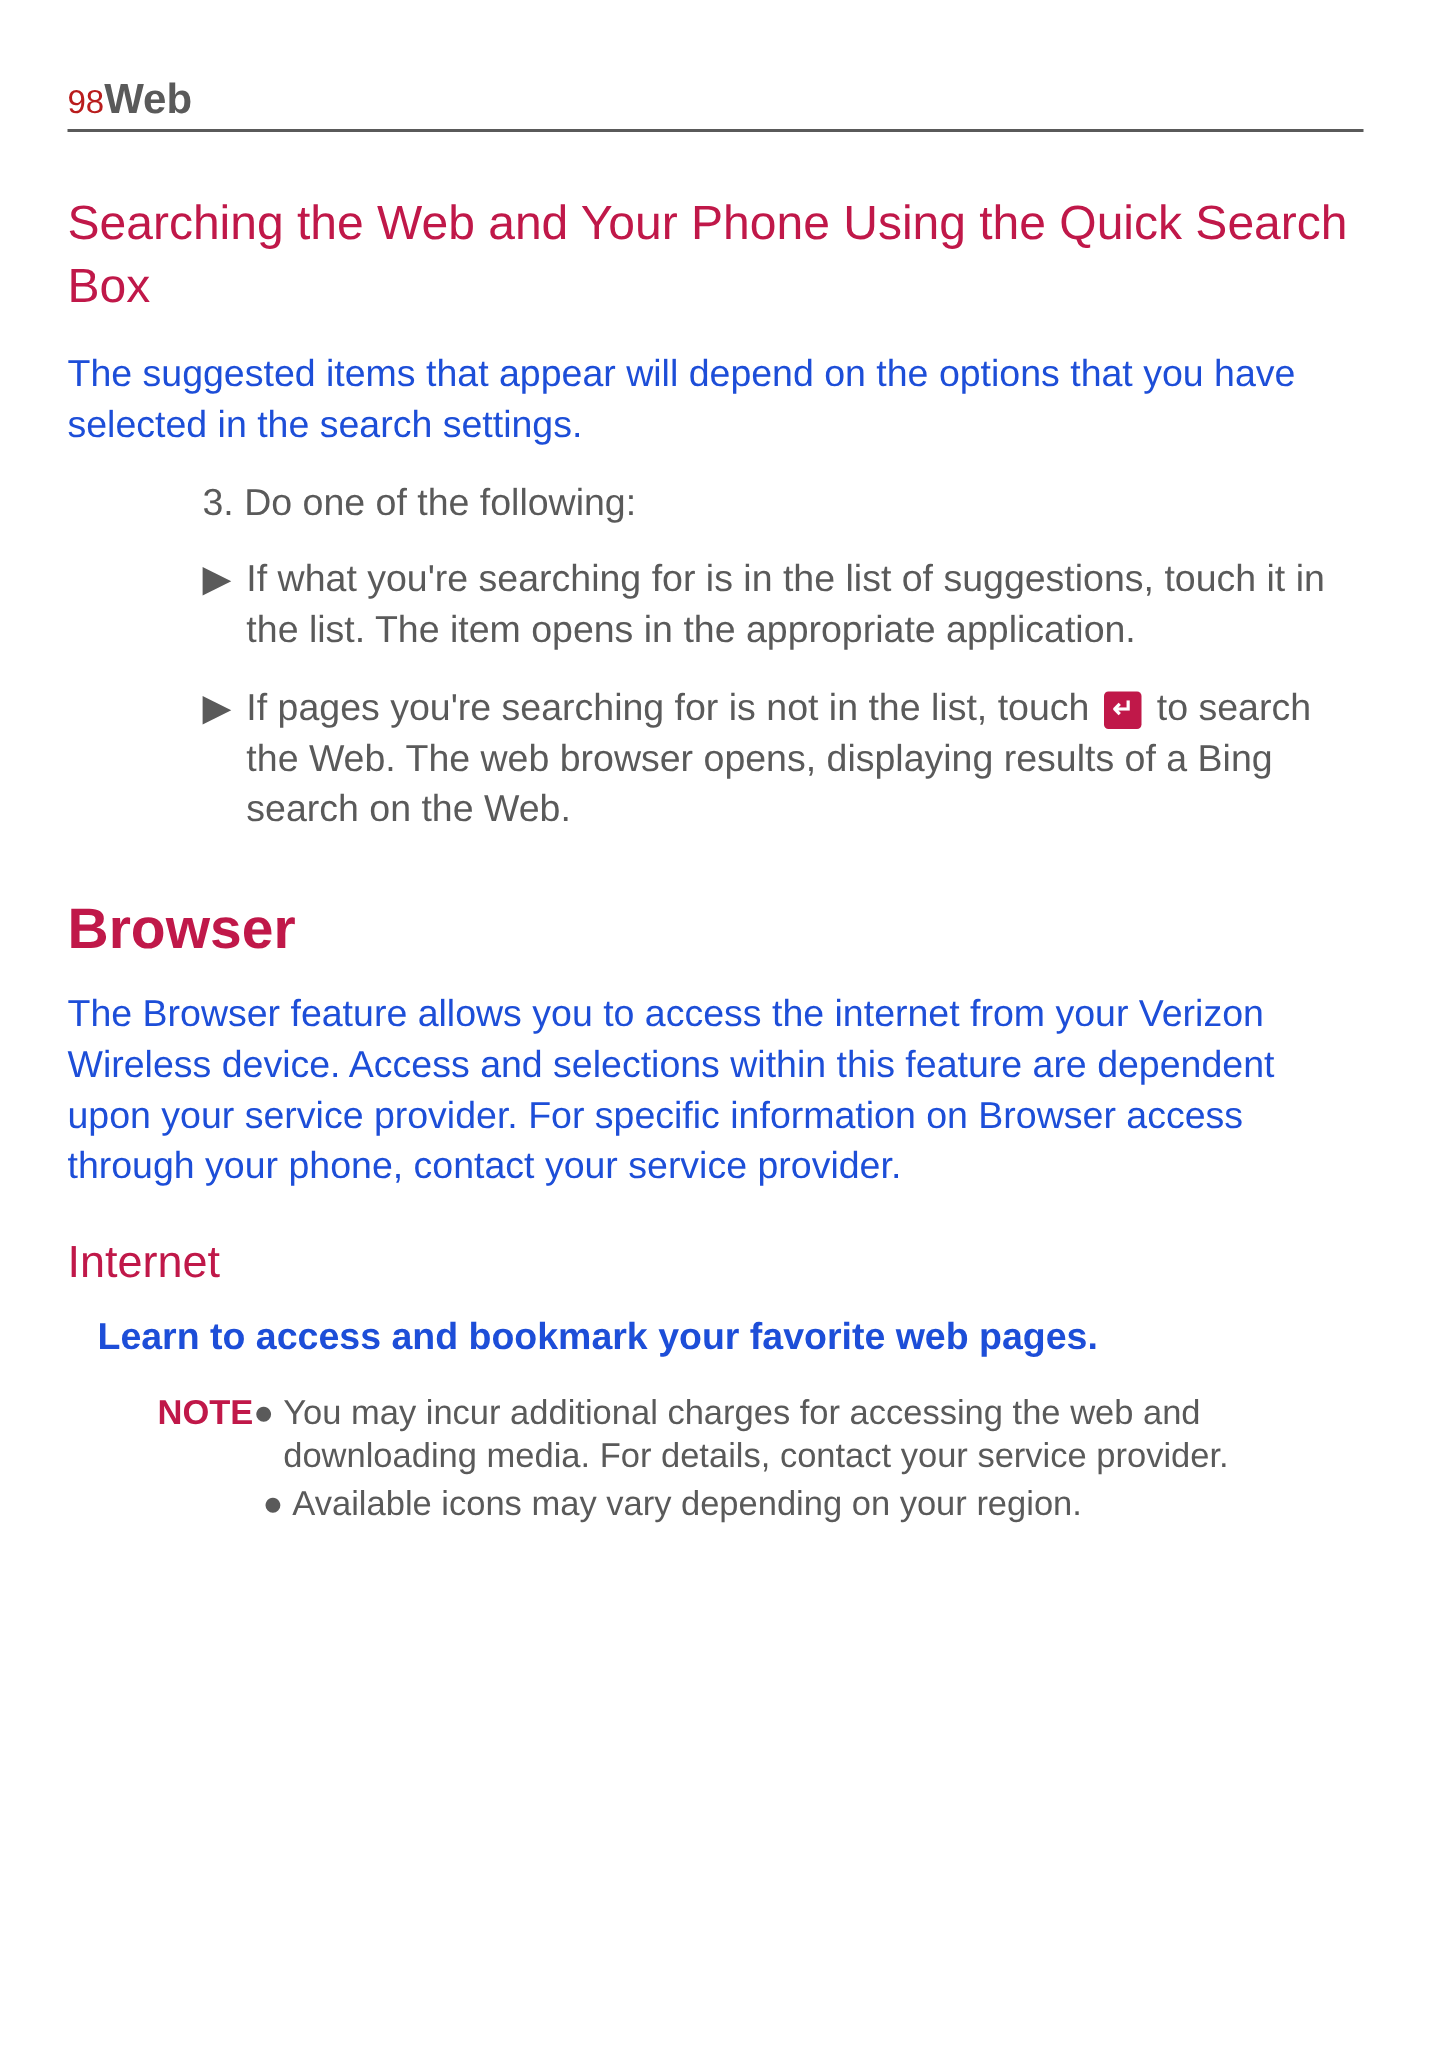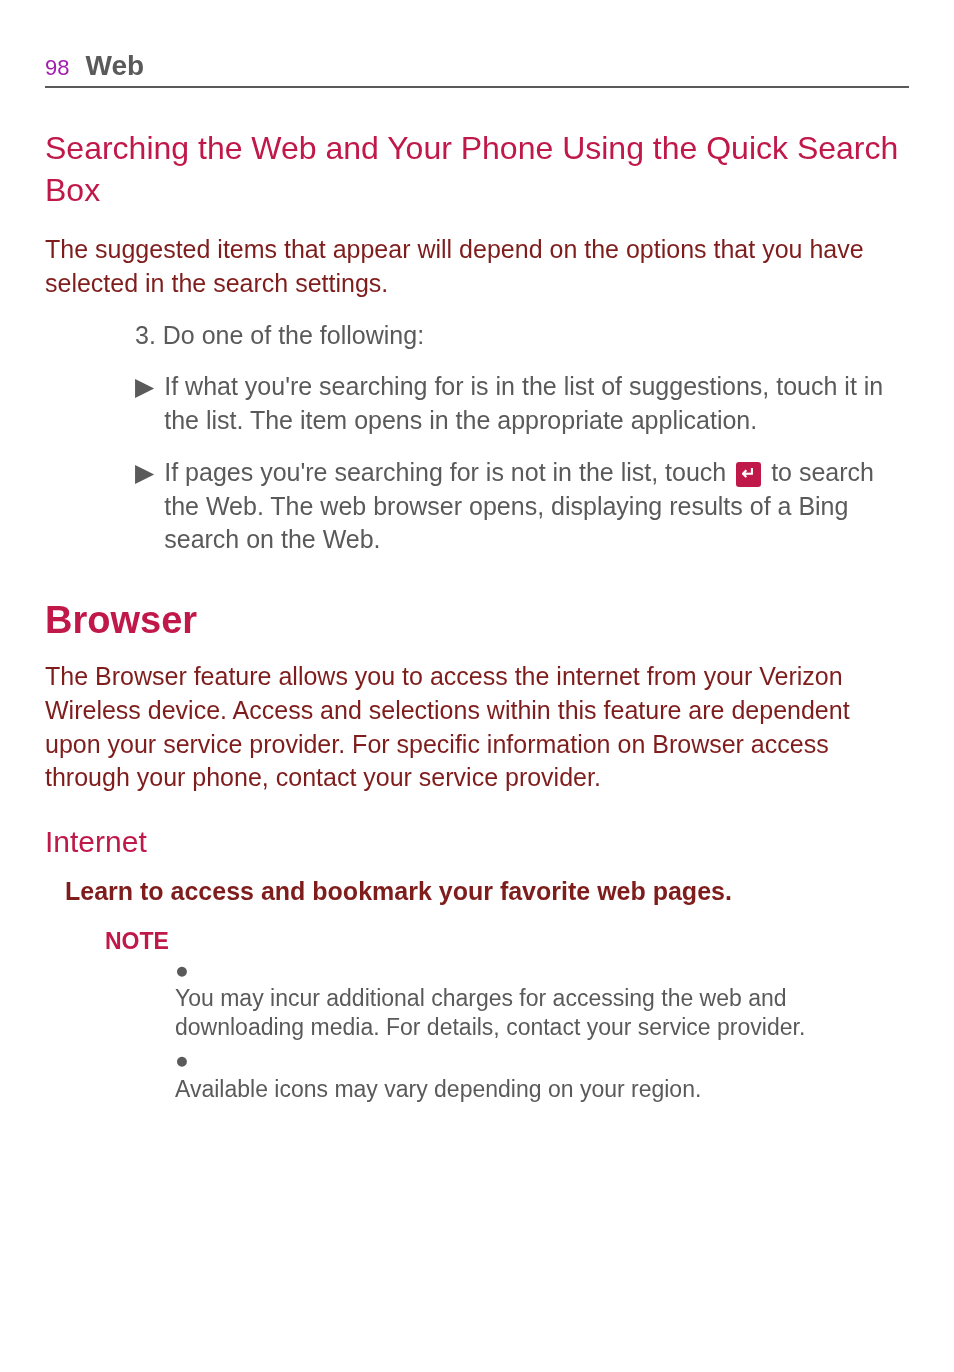--- a/index.html
+++ b/index.html
@@ -17,22 +17,22 @@
     }
     .header-row {
       display: flex;
       align-items: baseline;
       border-bottom: 2px solid #5a5a5a;
       padding-bottom: 4px;
       margin-bottom: 40px;
     }
     .page-number {
       font-size: 22px;
-      color: #a21caf;
-      margin-right: 16px;
+      color: #b91c1c;
+      margin-right: 0;
     }
     .section-name {
       font-size: 28px;
       font-weight: bold;
       color: #5a5a5a;
     }
     .h2 {
       color: #c01849;
       font-size: 32px;
       font-weight: normal;
@@ -77,21 +77,21 @@
       display: flex;
     }
     .bullet-marker {
       color: #5a5a5a;
       margin-right: 10px;
       flex-shrink: 0;
     }
     .para {
       font-size: 25px;
       line-height: 1.35;
-      color: #7f1d1d;
+      color: #1d4ed8;
       margin-bottom: 18px;
     }
     .para-indent {
       padding-left: 20px;
       font-weight: bold;
     }
     .key-bold {
       color: #5a5a5a;
       font-weight: normal;
     }
@@ -156,21 +156,20 @@
     }
     .note-label {
       color: #c01849;
       font-weight: bold;
       margin-left: -70px;
       float: left;
     }
     .note-row {
       display: flex;
       margin-bottom: 4px;
-      flex-direction: column;
     }
     .note-bullet {
       margin-right: 6px;
       flex-shrink: 0;
     }
   </style>
 </head>
 <body>
 
 <div class="header-row">

